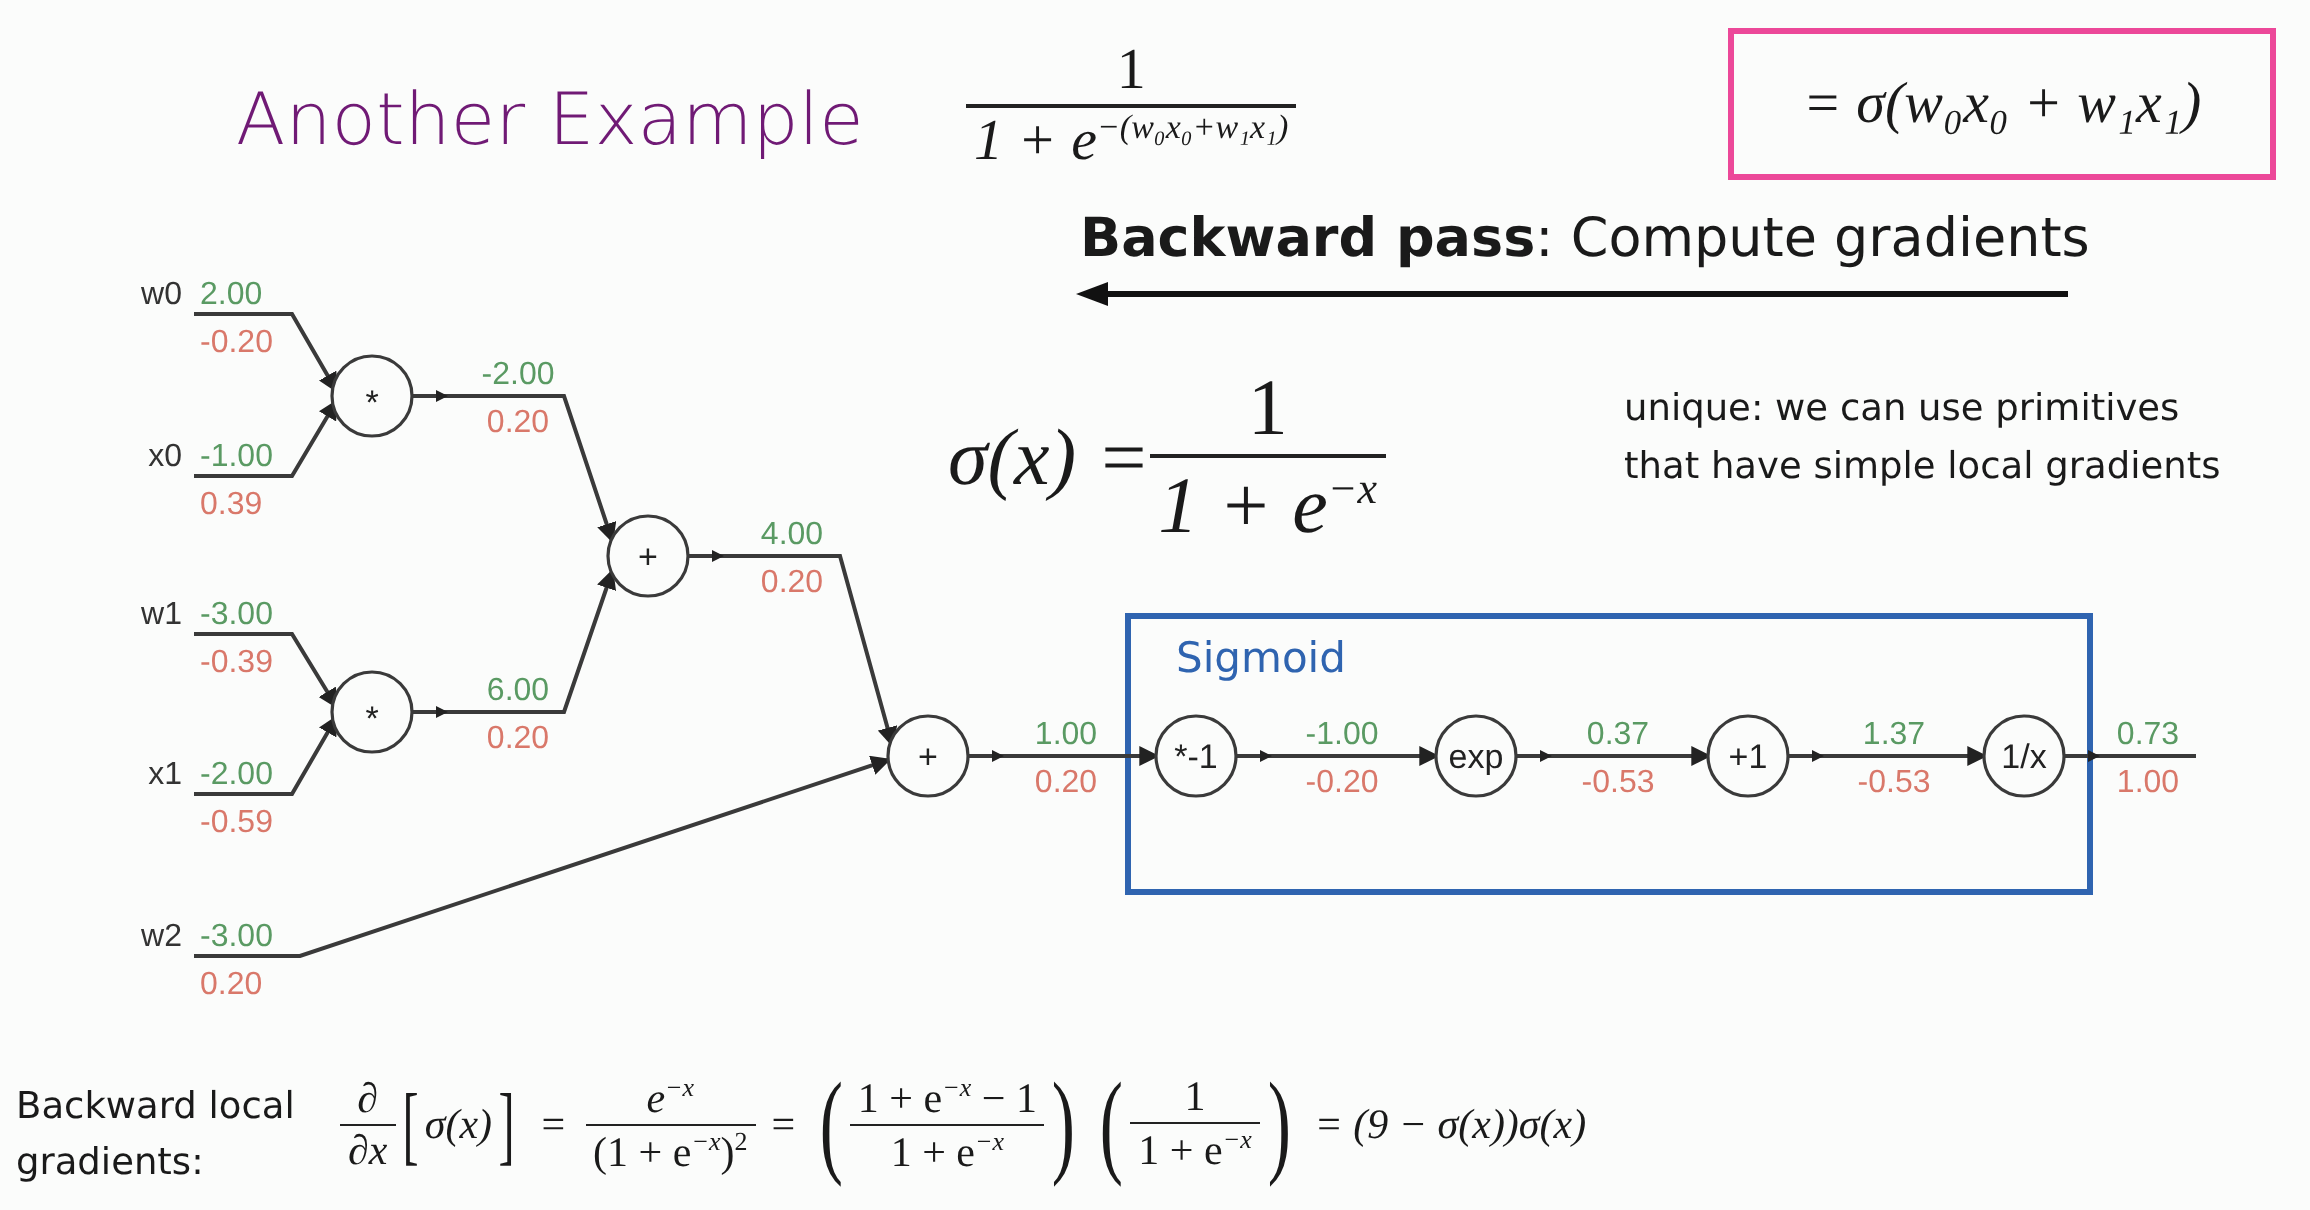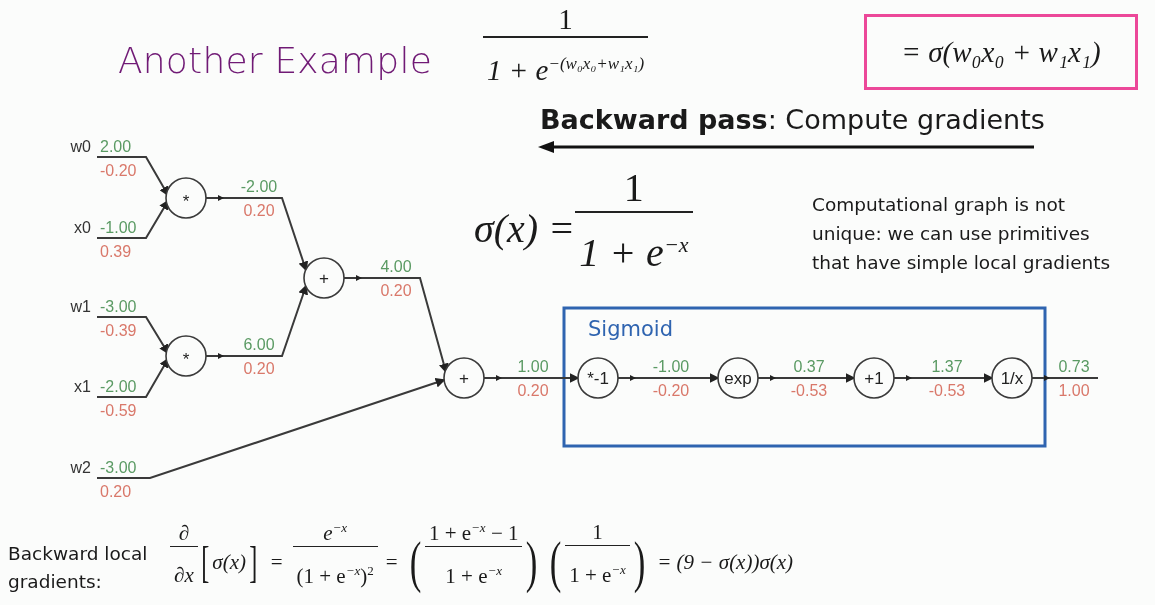--- a/index.html
+++ b/index.html
@@ -5,21 +5,21 @@
   html, body { margin:0; padding:0; background:#fbfcfb; }
   body { width:1155px; height:605px; position:relative; overflow:hidden;
          font-family:"Liberation Sans", sans-serif; color:#1a1a1a; }
   .abs { position:absolute; }
   .title { left:82px; top:40px; font-size:36px; font-family:"DejaVu Sans", sans-serif; font-weight:300; color:#701a75; letter-spacing:0.2px;margin-left:36px; }
   .math { font-family:"Liberation Serif", "DejaVu Serif", serif; font-style:italic; }
   .up { font-style:normal; }
   .frac { display:inline-flex; flex-direction:column; align-items:center; vertical-align:middle; }
   .frac .num { padding:0 4px; }
   .frac .bar { align-self:stretch; border-top:2px solid #222; }
-  .frac .den { padding:16px 4px; }
+  .frac .den { padding:0 4px; }
   .eqbox { border:3px solid #ec4899; }
   .bp-head { left:540px; top:104px; font-size:27px; font-family:"DejaVu Sans", sans-serif; }
   .bp-head b { font-weight:bold; }
   .note { left:812px; top:190px; font-size:18.5px; line-height:29px; font-family:"DejaVu Sans", sans-serif; }
   .siglabel { left:8px; top:540px; font-size:18.5px; line-height:28px; font-family:"DejaVu Sans", sans-serif; }
   svg text { font-family:"Liberation Sans", sans-serif; }
   .paren { font-style:normal; font-size:58px; line-height:1; display:inline-block; transform:scaleX(0.6); vertical-align:middle; }
   .brk { font-style:normal; font-size:44px; display:inline-block; transform:scaleX(0.55); vertical-align:middle; }
 </style>
 </head>
@@ -49,21 +49,20 @@
 <div class="abs math" style="left:474px; top:180px; font-size:40px; display:flex; align-items:center; height:96px;">
   <span style="">σ(x) =</span>
   <span class="frac">
     <span class="num up">1</span>
     <span class="bar"></span>
     <span class="den"><span>1 + e</span><sup style="font-size:22px;">−x</sup></span>
   </span>
 </div>
 
 <div class="abs note">
-  <div>Computational graph is not</div>
   <div>unique: we can use primitives</div>
   <div>that have simple local gradients</div>
 </div>
 
 <svg class="abs" id="graph" style="left:0; top:0;" width="1155" height="520">
   <defs>
     <marker id="arr" viewBox="0 0 6 6" refX="5" refY="3" markerWidth="5" markerHeight="5" orient="auto">
       <path d="M0,0 L6,3 L0,6 z" fill="#222"></path>
     </marker>
   </defs>

